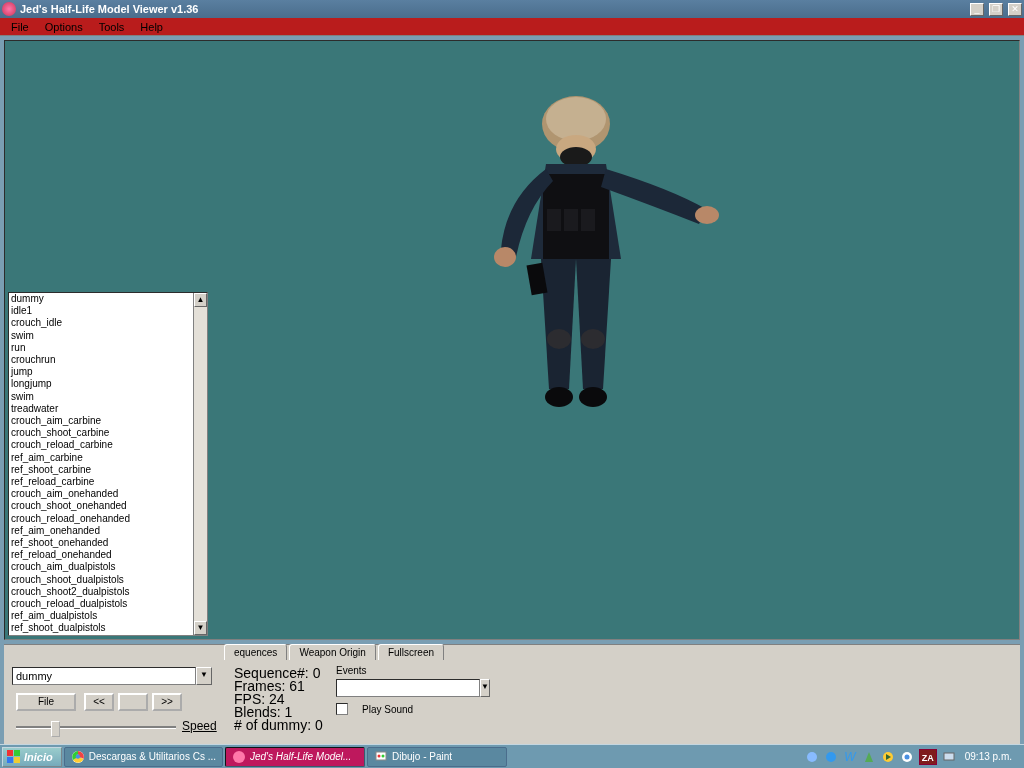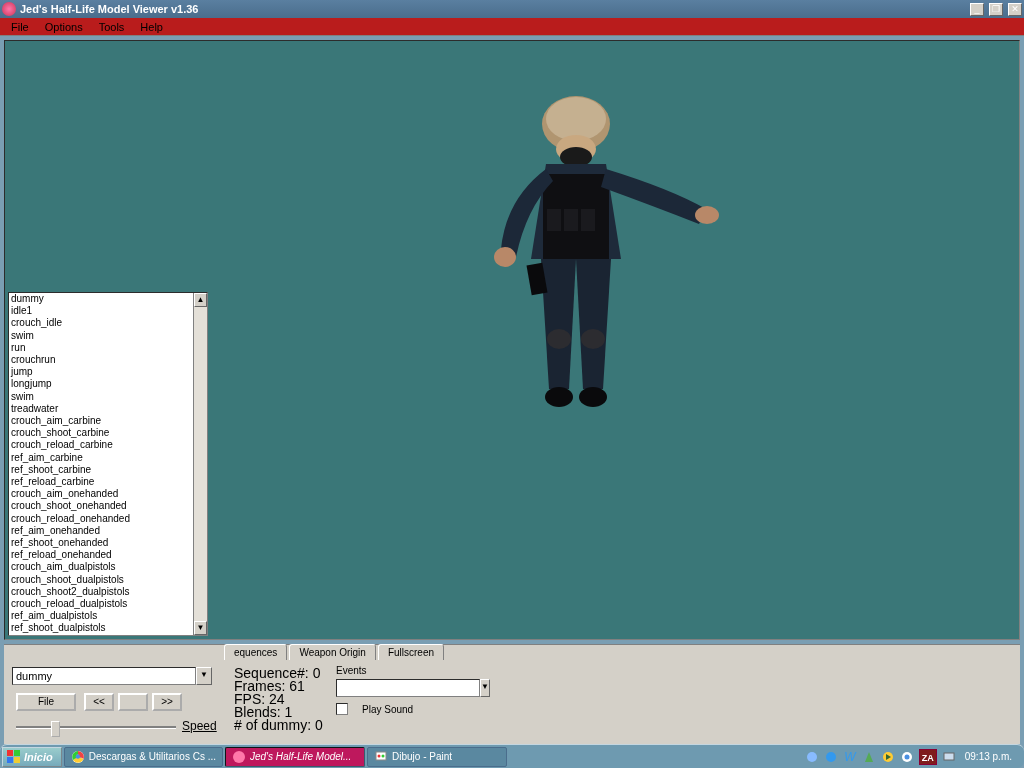--- a/index.html
+++ b/index.html
@@ -114,21 +114,21 @@
   font-size:8px; text-align:center; line-height:14px; cursor:pointer;
 }
 .playsound {
   position: absolute; left: 332px; top: 58px; display: flex; align-items: center; gap: 14px; font-size: 10px;
 }
 .playsound .cb { width:12px; height:12px; background:#fff; border:1px inset #808080; cursor:pointer; }
 
 .taskbar {
   position: absolute; left:0; right:0; bottom:0; height: 24px;
   background: #6e9ab0; border-top: 1px solid #c4d6e0;
-  display: flex; align-items: center; padding: 1px 2px; gap: 2px; border-radius: 7px;
+  display: flex; align-items: center; padding: 1px 2px; gap: 2px;
 }
 .startbtn {
   height: 20px; padding: 0 8px 0 4px; display: flex; align-items: center; gap: 3px;
   background: linear-gradient(#9cc,#7ab); border: 1px outset #c4d6e0;
   font-weight: bold; font-style: italic; font-size: 11px; cursor: pointer; color:#fff;
 }
 .startbtn .flag { width: 14px; height: 14px; }
 .taskbtn {
   height: 20px; min-width: 140px; max-width: 160px;
   background: #5a88a0; border: 1px solid #4a6d8c;

